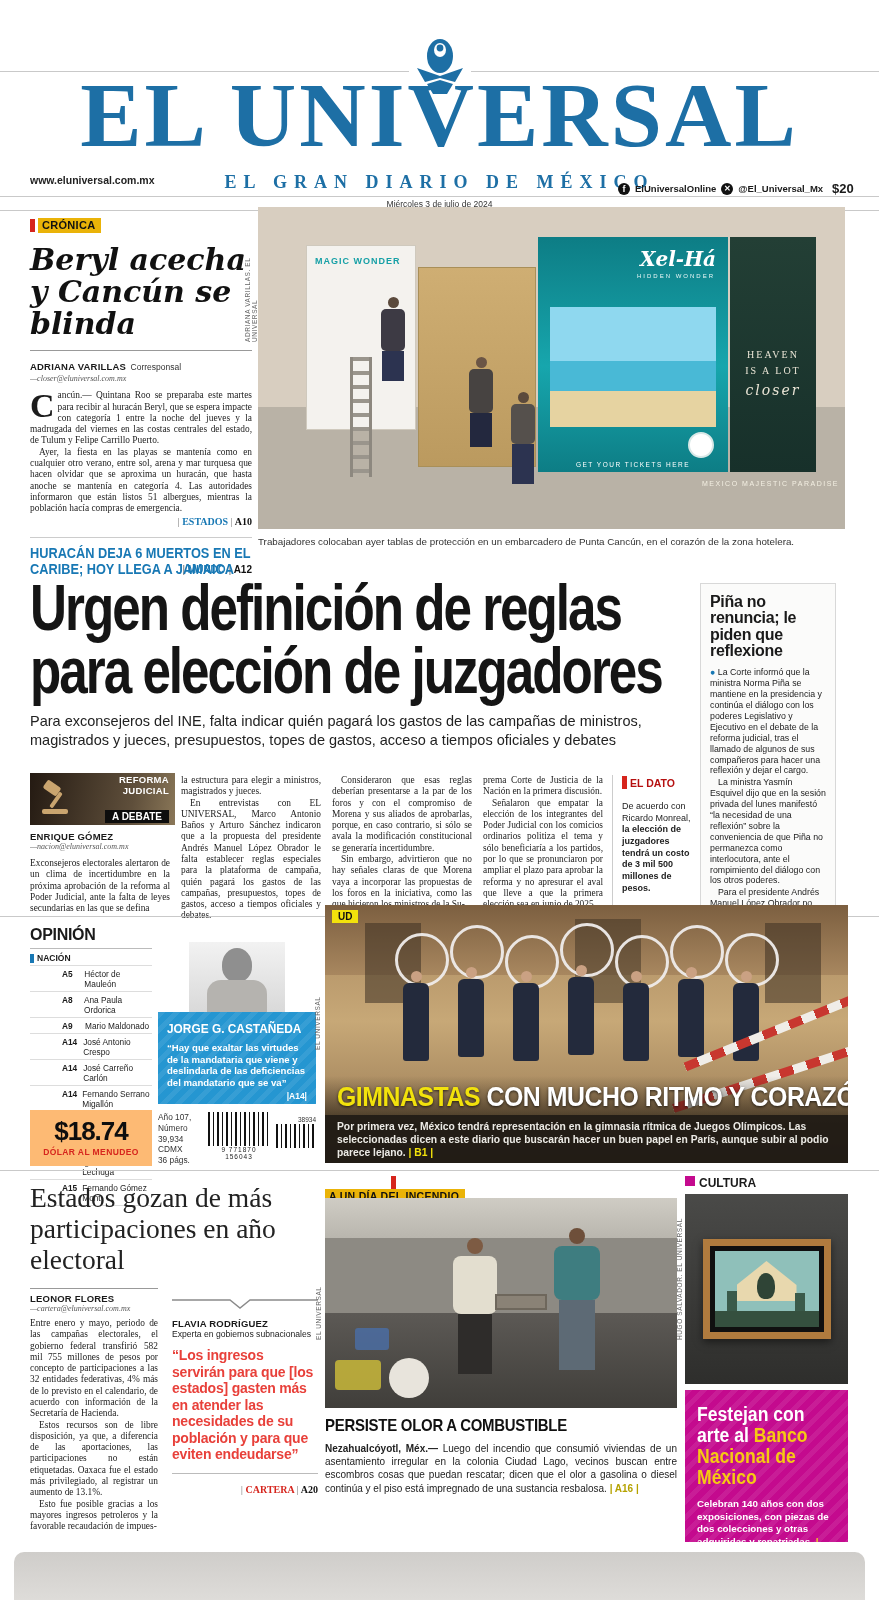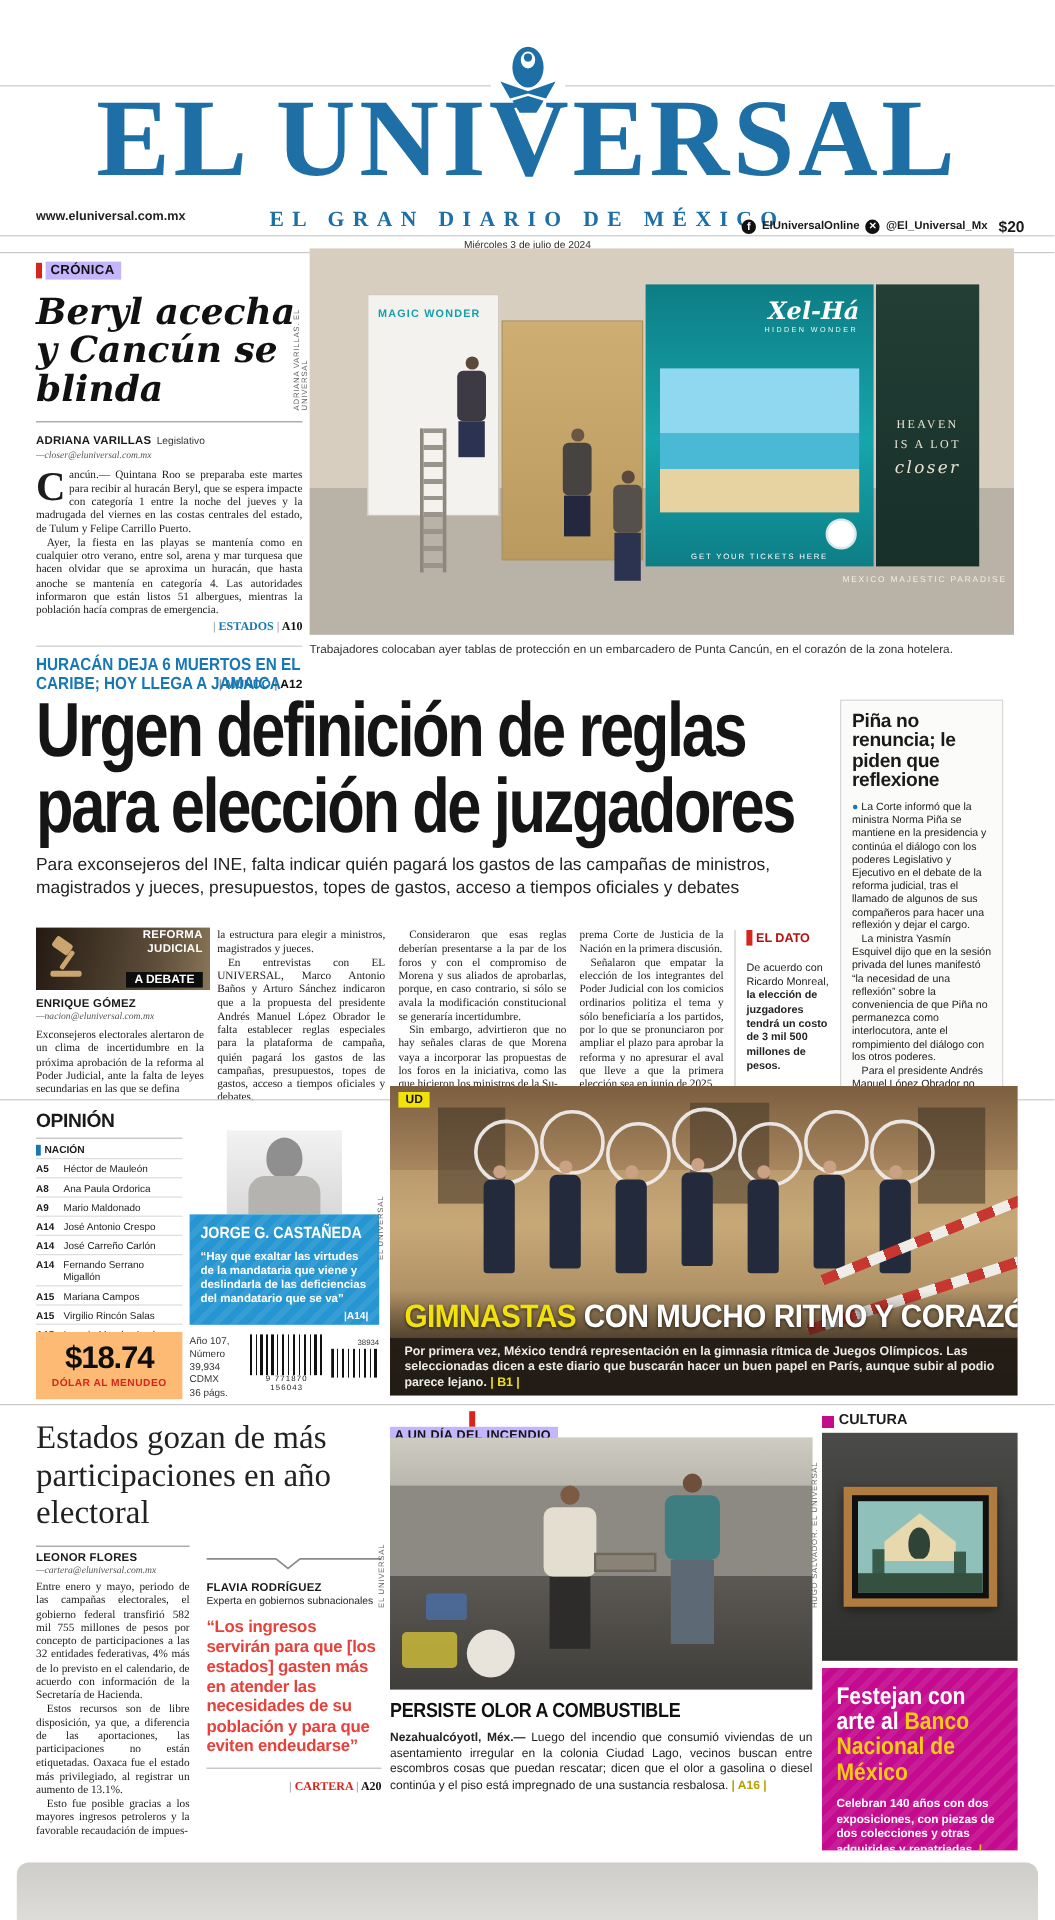--- a/index.html
+++ b/index.html
@@ -15,29 +15,29 @@
   .pipe { color:#9a9a9a; font-weight:bold; }
   .secref { font-weight:bold; font-size:10px; }
   .sec-blue { color:#1878b4; }
   .sec-red { color:#d6251d; }
   .pg { color:#111; }
   
   .masthead-title { width:100%; text-align:center; font-family:"Liberation Serif",serif; font-weight:bold; color:#1d6fa5; font-size:92px; line-height:.9; letter-spacing:3px; }
   .tagline { width:100%; text-align:center; font-family:"Liberation Serif",serif; font-weight:bold; color:#1d6fa5; font-size:18px; letter-spacing:7px; }
   .kicker-chip { display:inline-flex; align-items:center; }
   .kicker-bar { width:5px; height:13px; background:#d6251d; margin-right:3px; }
-  .kicker-yellow { background:#c4b5fd; color:#111; font-weight:bold; font-size:11px; padding:1px 6px 2px 4px; letter-spacing:.3px; }
+  .kicker-yellow { background:#eab308; color:#111; font-weight:bold; font-size:11px; padding:1px 6px 2px 4px; letter-spacing:.3px; }
   .body-txt { font-family:"Liberation Serif",serif; font-size:9.4px; line-height:1.2; text-align:justify; color:#1c1c1c; }
   .body-txt p.ind { text-indent:9px; }
   .dropcap { float:left; font-family:"Liberation Serif",serif; font-weight:bold; font-size:34px; line-height:.82; padding:2px 3px 0 0; }
   .byline-name { font-size:9.5px; font-weight:bold; letter-spacing:.2px; }
   .byline-role { font-size:8.5px; color:#333; }
   .byline-mail { font-size:8px; font-style:italic; color:#555; font-family:"Liberation Serif",serif; }
   .op-row { display:flex; gap:5px; border-bottom:1px solid #ddd; padding:2.5px 0; font-size:8.3px; }
-  .op-page { font-weight:bold; width:18px; }
+  .op-page { font-weight:bold; width:18px;margin-left:32px; }
   .op-name { color:#222; }
   .photo-cap { font-size:9.8px; color:#333; font-weight:500; }
   .stripe-overlay { position:absolute; inset:0; background:repeating-linear-gradient(135deg, rgba(255,255,255,.08) 0 5px, transparent 5px 11px); pointer-events:none; }
   .barcode { background:repeating-linear-gradient(90deg,#111 0 2px,#fff 2px 5px,#111 5px 6px,#fff 6px 9px); }
   .fig { position:absolute; }
   .fig .head { width:11px; height:11px; border-radius:50%; background:#caa183; margin:0 auto; }
   .fig .torso { width:26px; height:78px; border-radius:6px 6px 3px 3px; background:#232a3c; margin:1px auto 0; }
   .hoop { position:absolute; border:3px solid #efeceb; border-radius:50%; width:54px; height:54px; opacity:.95; }
 </style>
 </head>
@@ -70,21 +70,21 @@
   <div class="rule" style="left:0; top:210px; width:879px;"></div>
 
   <div class="abs" style="left:30px; top:218px; width:222px;">
     <div class="kicker-chip">
       <span class="kicker-bar"></span>
       <span class="kicker-yellow">CRÓNICA</span>
     </div>
     <div class="dserif" style="font-style:italic; font-weight:bold; font-size:30px; line-height:1.07; margin-top:8px; color:#111;">Beryl acecha y Cancún se blinda</div>
     <div style="border-top:1px solid #999; margin-top:10px; padding-top:5px;">
       <span class="byline-name">ADRIANA VARILLAS</span>
-      <span class="byline-role">Legislativo</span>
+      <span class="byline-role">Corresponsal</span>
       <div class="byline-mail">—closer@eluniversal.com.mx</div>
     </div>
     <div class="body-txt" style="margin-top:7px;">
       <p><span class="dropcap">C</span><span>ancún.— Quintana Roo se preparaba este martes para recibir al huracán Beryl, que se espera impacte con categoría 1 entre la noche del jueves y la madrugada del viernes en las costas centrales del estado, de Tulum y Felipe Carrillo Puerto.</span></p>
       <p class="ind">Ayer, la fiesta en las playas se mantenía como en cualquier otro verano, entre sol, arena y mar turquesa que hacen olvidar que se aproxima un huracán, que hasta anoche se mantenía en categoría 4. Las autoridades informaron que están listos 51 albergues, mientras la población hacía compras de emergencia.</p>
       <p style="text-align:right; margin-top:2px;" class="secref">
         <span class="pipe">|</span> <span class="sec-blue">ESTADOS</span> <span class="pipe">|</span> <span class="pg">A10</span>
       </p>
     </div>
     <div style="border-top:1px solid #ccc; margin-top:9px; padding-top:8px;">
@@ -390,21 +390,21 @@
     </div>
     <div class="abs" style="left:170px; top:96px; width:52px; height:16px; background:#8a8276; border:2px solid #6e675c;"></div>
   </div>
   <div class="abs" style="left:325px; top:1416px; width:352px;">
     <div class="cond" style="font-weight:bold; font-size:17px; letter-spacing:-.3px; color:#111;">PERSISTE OLOR A COMBUSTIBLE</div>
     <div style="font-size:10px; line-height:1.32; margin-top:6px; color:#222; font-weight:500; text-align:justify;">
       <span style="font-weight:bold;">Nezahualcóyotl, Méx.—</span><span> Luego del incendio que consumió viviendas de un asentamiento irregular en la colonia Ciudad Lago, vecinos buscan entre escombros cosas que puedan rescatar; dicen que el olor a gasolina o diesel continúa y el piso está impregnado de una sustancia resbalosa. </span><span style="color:#b5a200; font-weight:bold;">| A16 |</span>
     </div>
   </div>
 
-  <div class="abs" style="left:685px; top:1176px; display:flex; align-items:flex-end; gap:4px;">
+  <div class="abs" style="left:685px; top:1176px; display:flex; align-items:flex-start; gap:4px;">
     <span style="width:10px; height:10px; background:#c40a8e;"></span>
     <span style="font-weight:bold; font-size:12px;">CULTURA</span>
   </div>
   <div class="abs vcredit" style="left:676px; top:1200px; height:140px;">HUGO SALVADOR. EL UNIVERSAL</div>
   <div class="abs" style="left:685px; top:1194px; width:163px; height:190px; background:linear-gradient(#4a4a48,#2e2e2c); display:flex; align-items:center; justify-content:center;">
     <div style="width:128px; height:100px; background:#b07b3e; padding:7px; box-shadow:0 3px 8px rgba(0,0,0,.5);">
       <div style="width:100%; height:100%; background:#101010; padding:5px;">
         <div style="position:relative; width:100%; height:100%; background:#8fc0ba; overflow:hidden;">
           <div style="position:absolute; left:22px; top:10px; width:60px; height:40px; background:#e8d8ae; clip-path:polygon(50% 0, 100% 60%, 100% 100%, 0 100%, 0 60%);"></div>
           <div style="position:absolute; left:42px; top:22px; width:18px; height:26px; border-radius:50% 50% 40% 40%; background:#2f4436;"></div>

